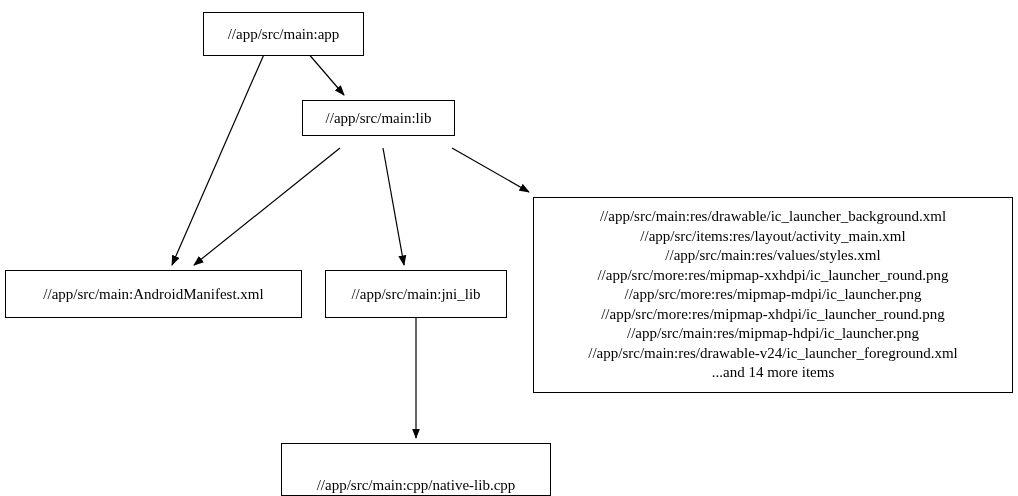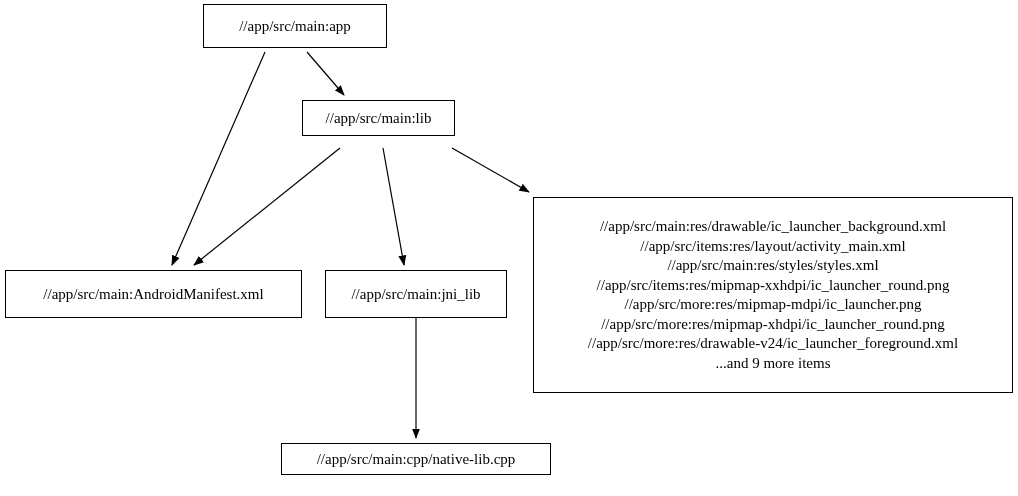--- a/index.html
+++ b/index.html
@@ -30,25 +30,25 @@
     border: 1px solid #000000;
     background: #ffffff;
     display: flex;
     align-items: center;
     justify-content: center;
     text-align: center;
     font-size: 15px;
     line-height: 19px;
     white-space: nowrap;
   }
-  #node-app      { left: 203px; top: 4px;   width: 184px; height: 44px; }
+  #node-app      { left: 203px; top: 12px;   width: 161px; height: 44px; }
   #node-lib      { left: 302px; top: 100px; width: 153px; height: 36px; }
   #node-manifest { left: 5px;   top: 270px; width: 297px; height: 48px; }
   #node-jnilib   { left: 325px; top: 270px; width: 182px; height: 48px; justify-content: center; }
-  #node-cpp      { left: 281px; top: 443px; width: 270px; height: 32px; }
+  #node-cpp      { left: 281px; top: 443px; width: 270px; height: 53px; align-items: flex-end; }
   #node-res {
     left: 533px; top: 197px; width: 480px; height: 196px;
     flex-direction: column;
     line-height: 19.5px;
   }
   .res-line { display: block; }
 </style>
 </head>
 <body>
 
@@ -80,25 +80,26 @@
     <span>//app/src/main:AndroidManifest.xml</span>
   </div>
 
   <div class="node" id="node-jnilib">
     <span>//app/src/main:jni_lib</span>
   </div>
 
   <div class="node" id="node-res">
     <span class="res-line">//app/src/main:res/drawable/ic_launcher_background.xml</span>
     <span class="res-line">//app/src/items:res/layout/activity_main.xml</span>
-    <span class="res-line">//app/src/main:res/styles/styles.xml</span>
-    <span class="res-line">//app/src/items:res/mipmap-xxhdpi/ic_launcher_round.png</span>
+    <span class="res-line">//app/src/main:res/values/styles.xml</span>
+    <span class="res-line">//app/src/more:res/mipmap-xxhdpi/ic_launcher_round.png</span>
     <span class="res-line">//app/src/more:res/mipmap-mdpi/ic_launcher.png</span>
     <span class="res-line">//app/src/more:res/mipmap-xhdpi/ic_launcher_round.png</span>
-    <span class="res-line">//app/src/more:res/drawable-v24/ic_launcher_foreground.xml</span>
-    <span class="res-line">...and 9 more items</span>
+    <span class="res-line">//app/src/main:res/mipmap-hdpi/ic_launcher.png</span>
+    <span class="res-line">//app/src/main:res/drawable-v24/ic_launcher_foreground.xml</span>
+    <span class="res-line">...and 14 more items</span>
   </div>
 
   <div class="node" id="node-cpp">
     <span>//app/src/main:cpp/native-lib.cpp</span>
   </div>
 
 </div>
 
 </body></html>

